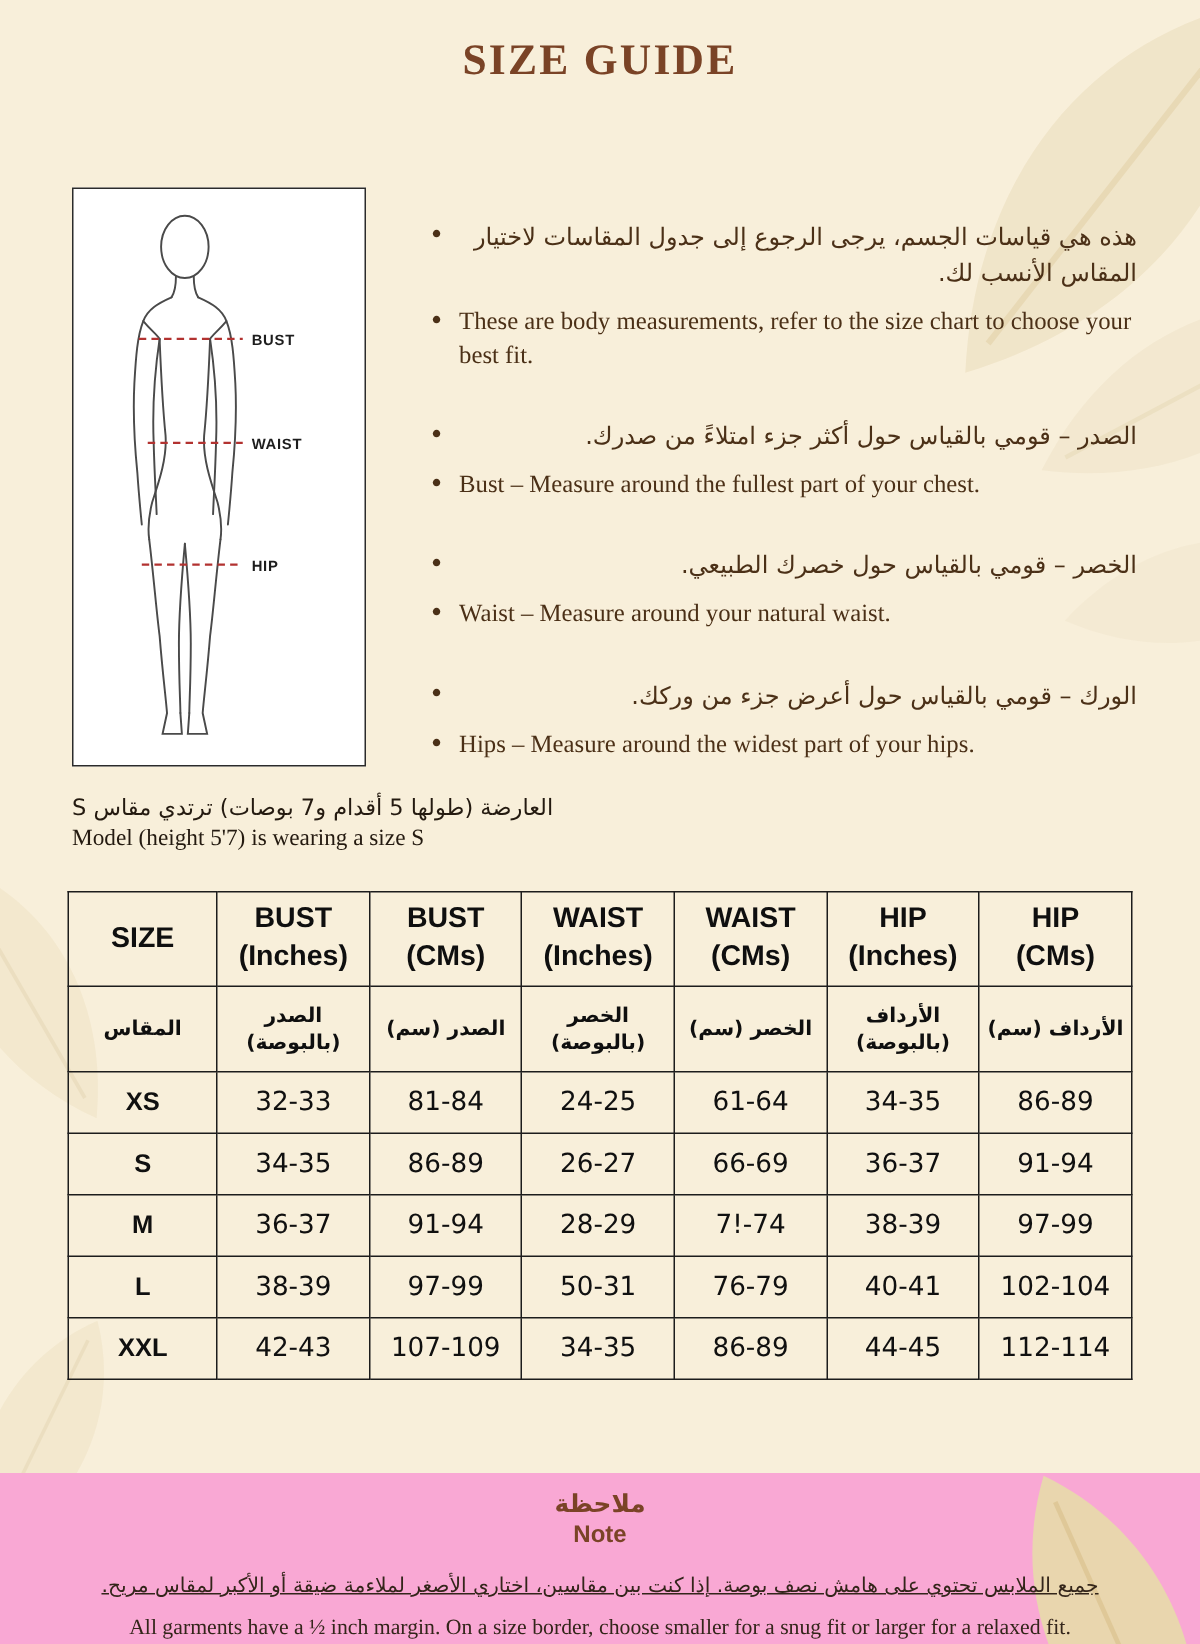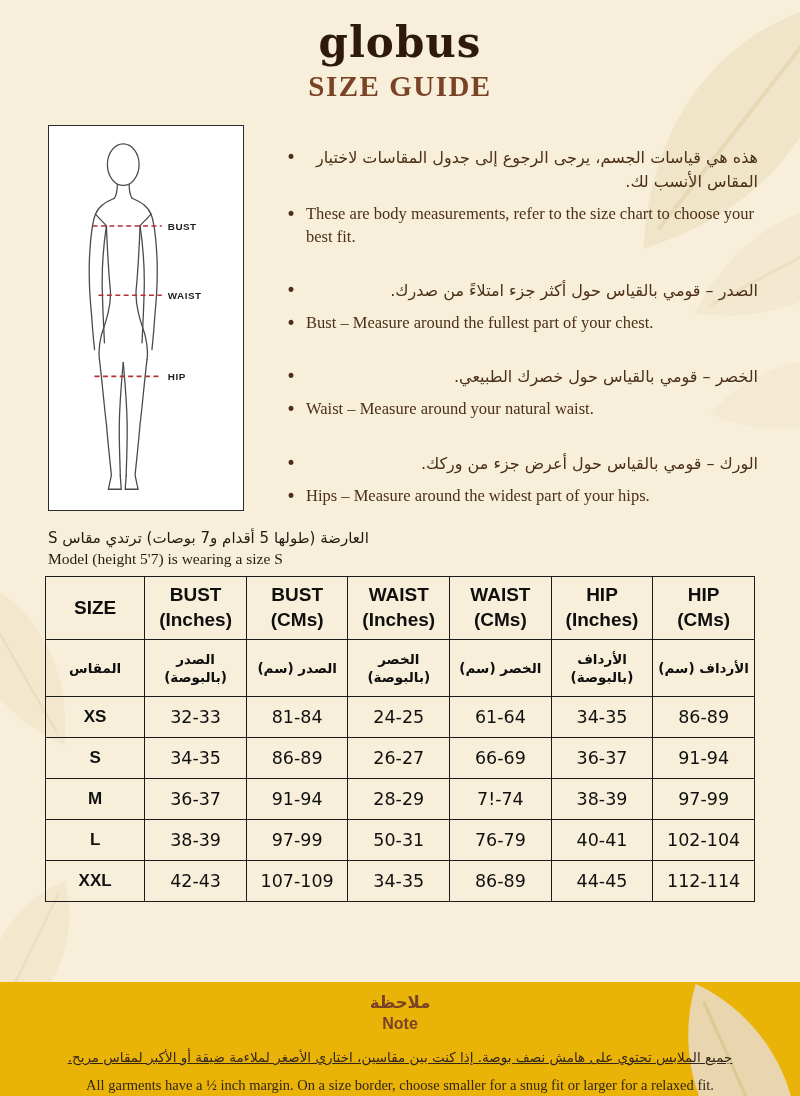--- a/index.html
+++ b/index.html
@@ -39,41 +39,41 @@
   .txt.ar { direction:rtl; text-align:right; font-size:16px; line-height:1.5; font-family:"DejaVu Sans", sans-serif; }
   .txt.en { font-family:"Liberation Serif", serif; font-size:16.5px; line-height:1.38; }
 
   
   .model-note { position:absolute; left:48px; top:529px; z-index:2; }
   .model-ar { direction:rtl; text-align:left; font-size:15px; color:#241a10; font-family:"DejaVu Sans", sans-serif; }
   .model-en { font-family:"Liberation Serif", serif; font-size:15.5px; color:#241a10; margin-top:3px; }
 
   
   .size-table {
-    position:absolute; left:45px; top:576px; width:710px;
+    position:absolute; left:45px; top:594px; width:710px;
     border-collapse:collapse; table-layout:fixed; z-index:2;
   }
   .size-table th, .size-table td {
     border:1.5px solid #1c1c1c; text-align:center; vertical-align:middle; padding:0;
   }
   .size-table th.en {
     font-family:"Liberation Sans", sans-serif; font-weight:700; font-size:19px;
     color:#0f0f0f; white-space:pre-line; height:62px; line-height:1.3;
   }
   .size-table th.ar {
     font-family:"DejaVu Sans", sans-serif; font-weight:700; font-size:13.5px;
     color:#0f0f0f; white-space:pre-line; height:56px; line-height:1.35;
   }
   .size-table td {
     font-family:"DejaVu Sans", sans-serif; font-size:17.5px; color:#101010; height:40px;
   }
   .size-table td.size { font-weight:700; font-family:"Liberation Sans", sans-serif; font-size:17px; }
 
   
-  .note-band { position:absolute; left:0; top:982px; width:800px; height:114px; background:#eab308; overflow:hidden; z-index:1; }
+  .note-band { position:absolute; left:0; top:982px; width:800px; height:114px; background:#f9a8d4; overflow:hidden; z-index:1; }
   .note-inner { position:relative; z-index:2; text-align:center; padding-top:11px; }
   .note-title-ar { direction:rtl; font-family:"DejaVu Sans", sans-serif; font-weight:700; font-size:16.5px; color:#7a4326; }
   .note-title-en { font-family:"Liberation Sans", sans-serif; font-weight:700; font-size:16px; color:#7a4326; margin-top:3px; }
   .note-body-ar { direction:rtl; font-family:"DejaVu Sans", sans-serif; font-size:13.5px; color:#33251a; margin-top:16px; padding:0 30px;text-decoration:underline; }
   .note-body-en { font-family:"Liberation Serif", serif; font-size:14.5px; color:#33251a; margin-top:12px; padding:0 30px; }
 </style>
 </head>
 <body>
 
 <div class="page">
@@ -92,21 +92,20 @@
   <svg class="leaf leaf-left" viewBox="0 0 100 160">
     <path d="M50 4 C84 44 88 102 50 156 C12 102 16 44 50 4 Z" fill="#f2e7cc"></path>
     <path d="M50 16 L50 144" stroke="#e9dbba" stroke-width="2" fill="none"></path>
   </svg>
   <svg class="leaf leaf-bl" viewBox="0 0 100 160">
     <path d="M50 4 C84 44 88 102 50 156 C12 102 16 44 50 4 Z" fill="#f2e7cc"></path>
     <path d="M50 16 L50 144" stroke="#e9dbba" stroke-width="2" fill="none"></path>
   </svg>
 
   <div class="header">
-    <div class="logo">globus</div>
     <div class="title">SIZE GUIDE</div>
   </div>
 
   <div class="figure-box">
     <svg viewBox="0 0 196 386">
       <g stroke="#4a4a4a" stroke-width="1.3" fill="none" stroke-linecap="round">
         <ellipse cx="75" cy="38" rx="16" ry="21"></ellipse>
         <path d="M69 58 C69 64 68 69 66 72"></path>
         <path d="M81 58 C81 64 82 69 84 72"></path>
         <path d="M66 72 C57 76 50 80 47 88 C43 98 42 112 41 130 C40 150 41 170 43 190 C44 205 45 215 46 225"></path>

